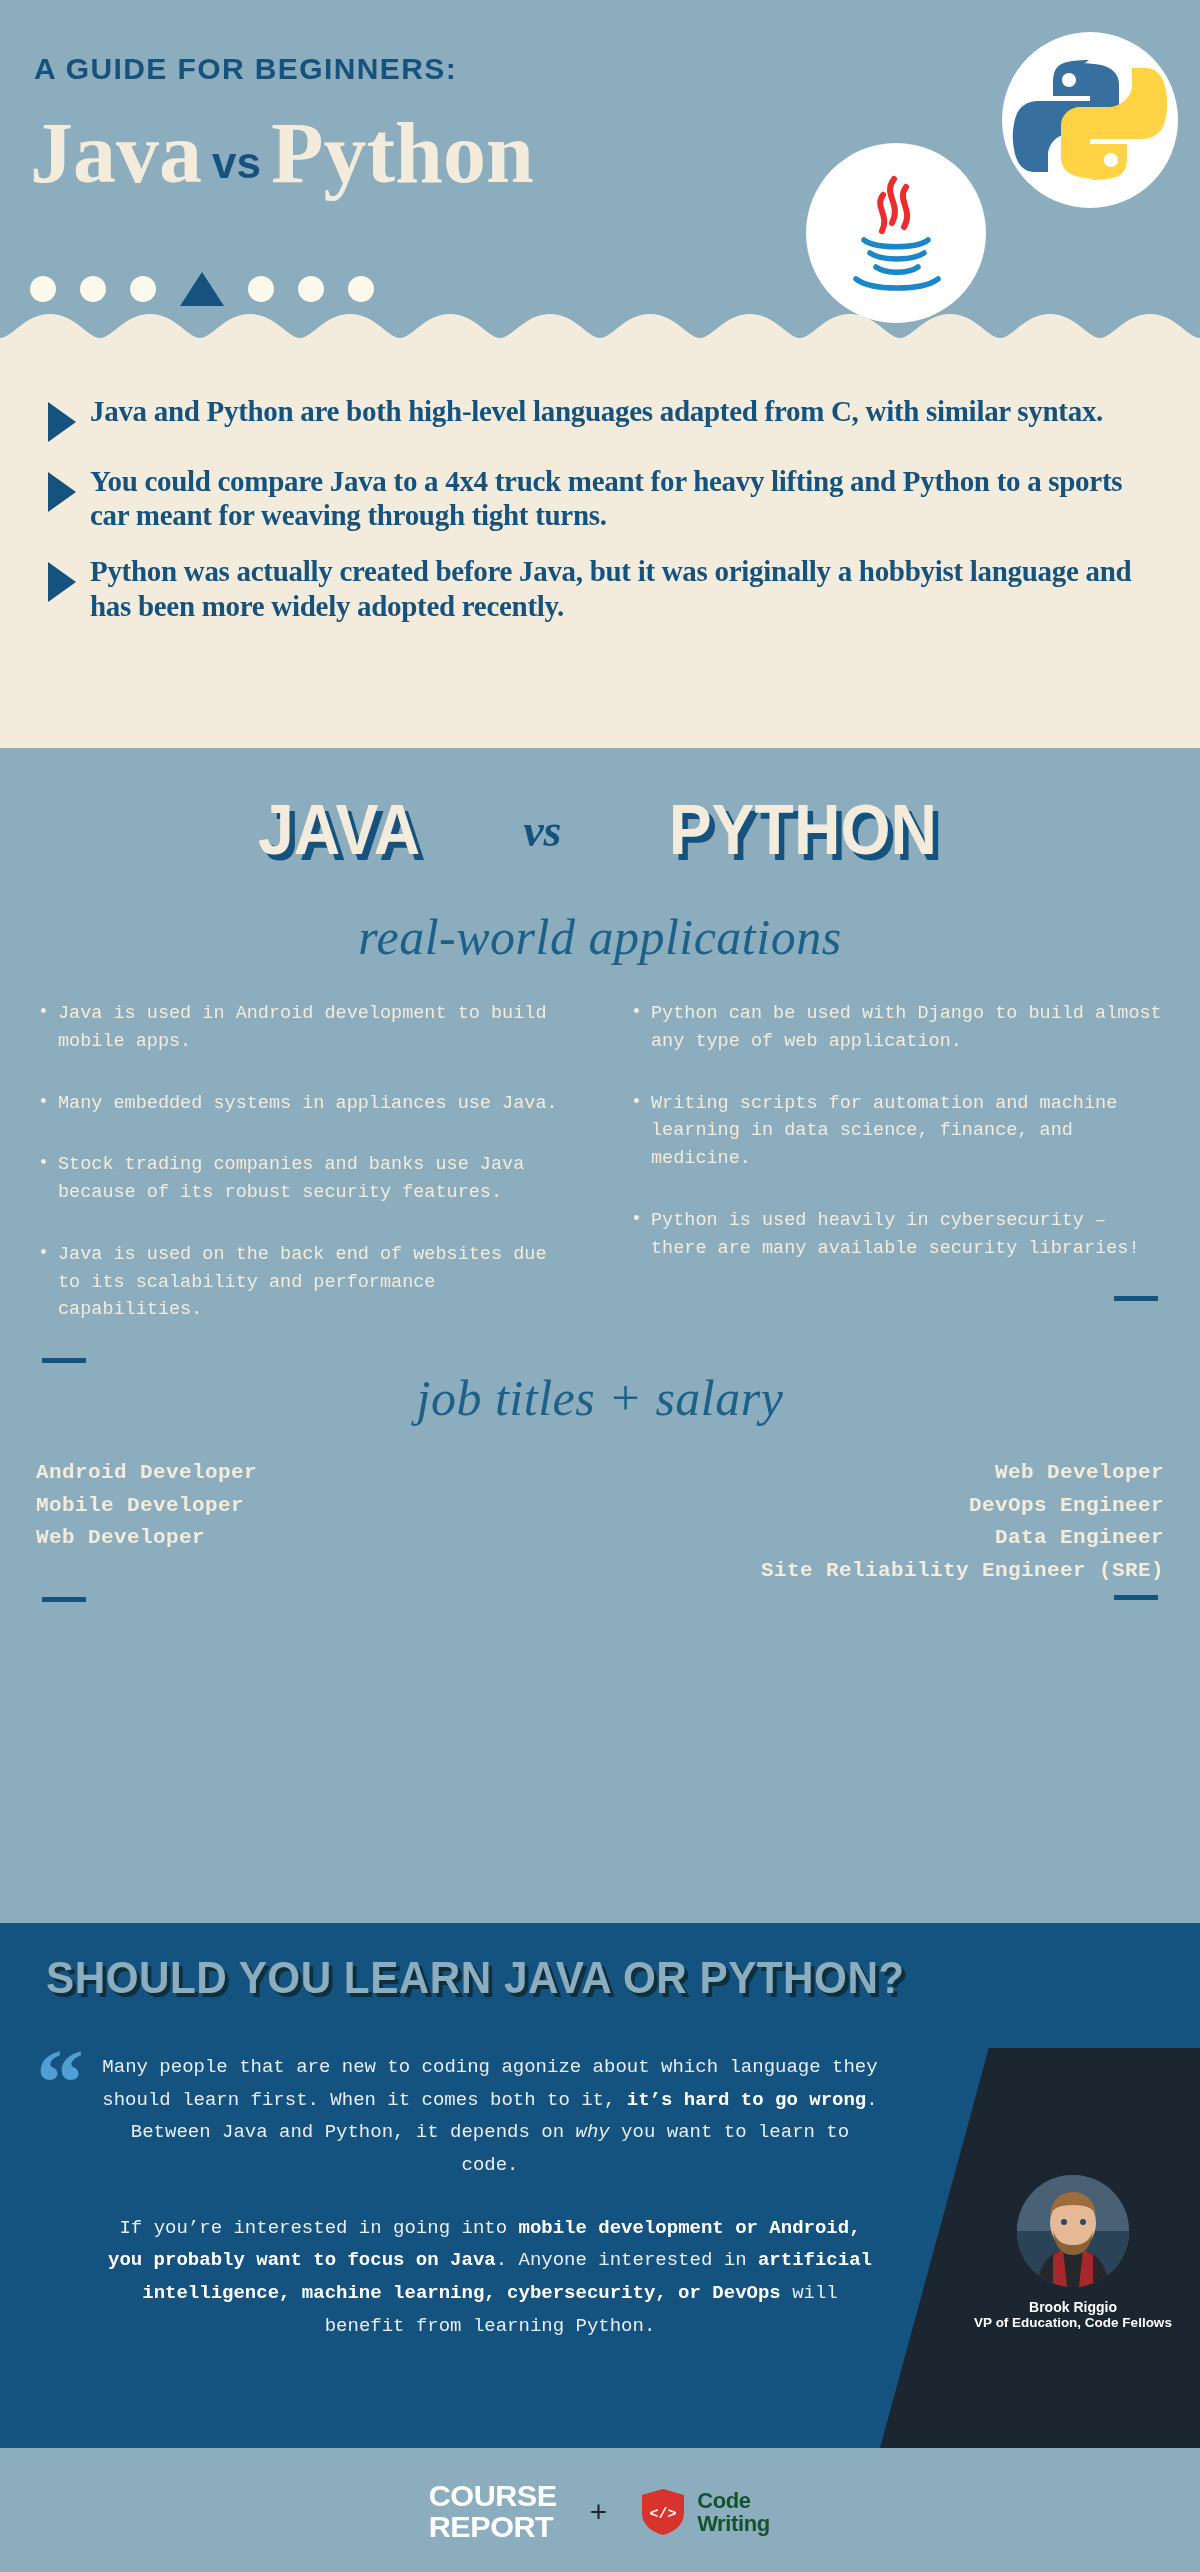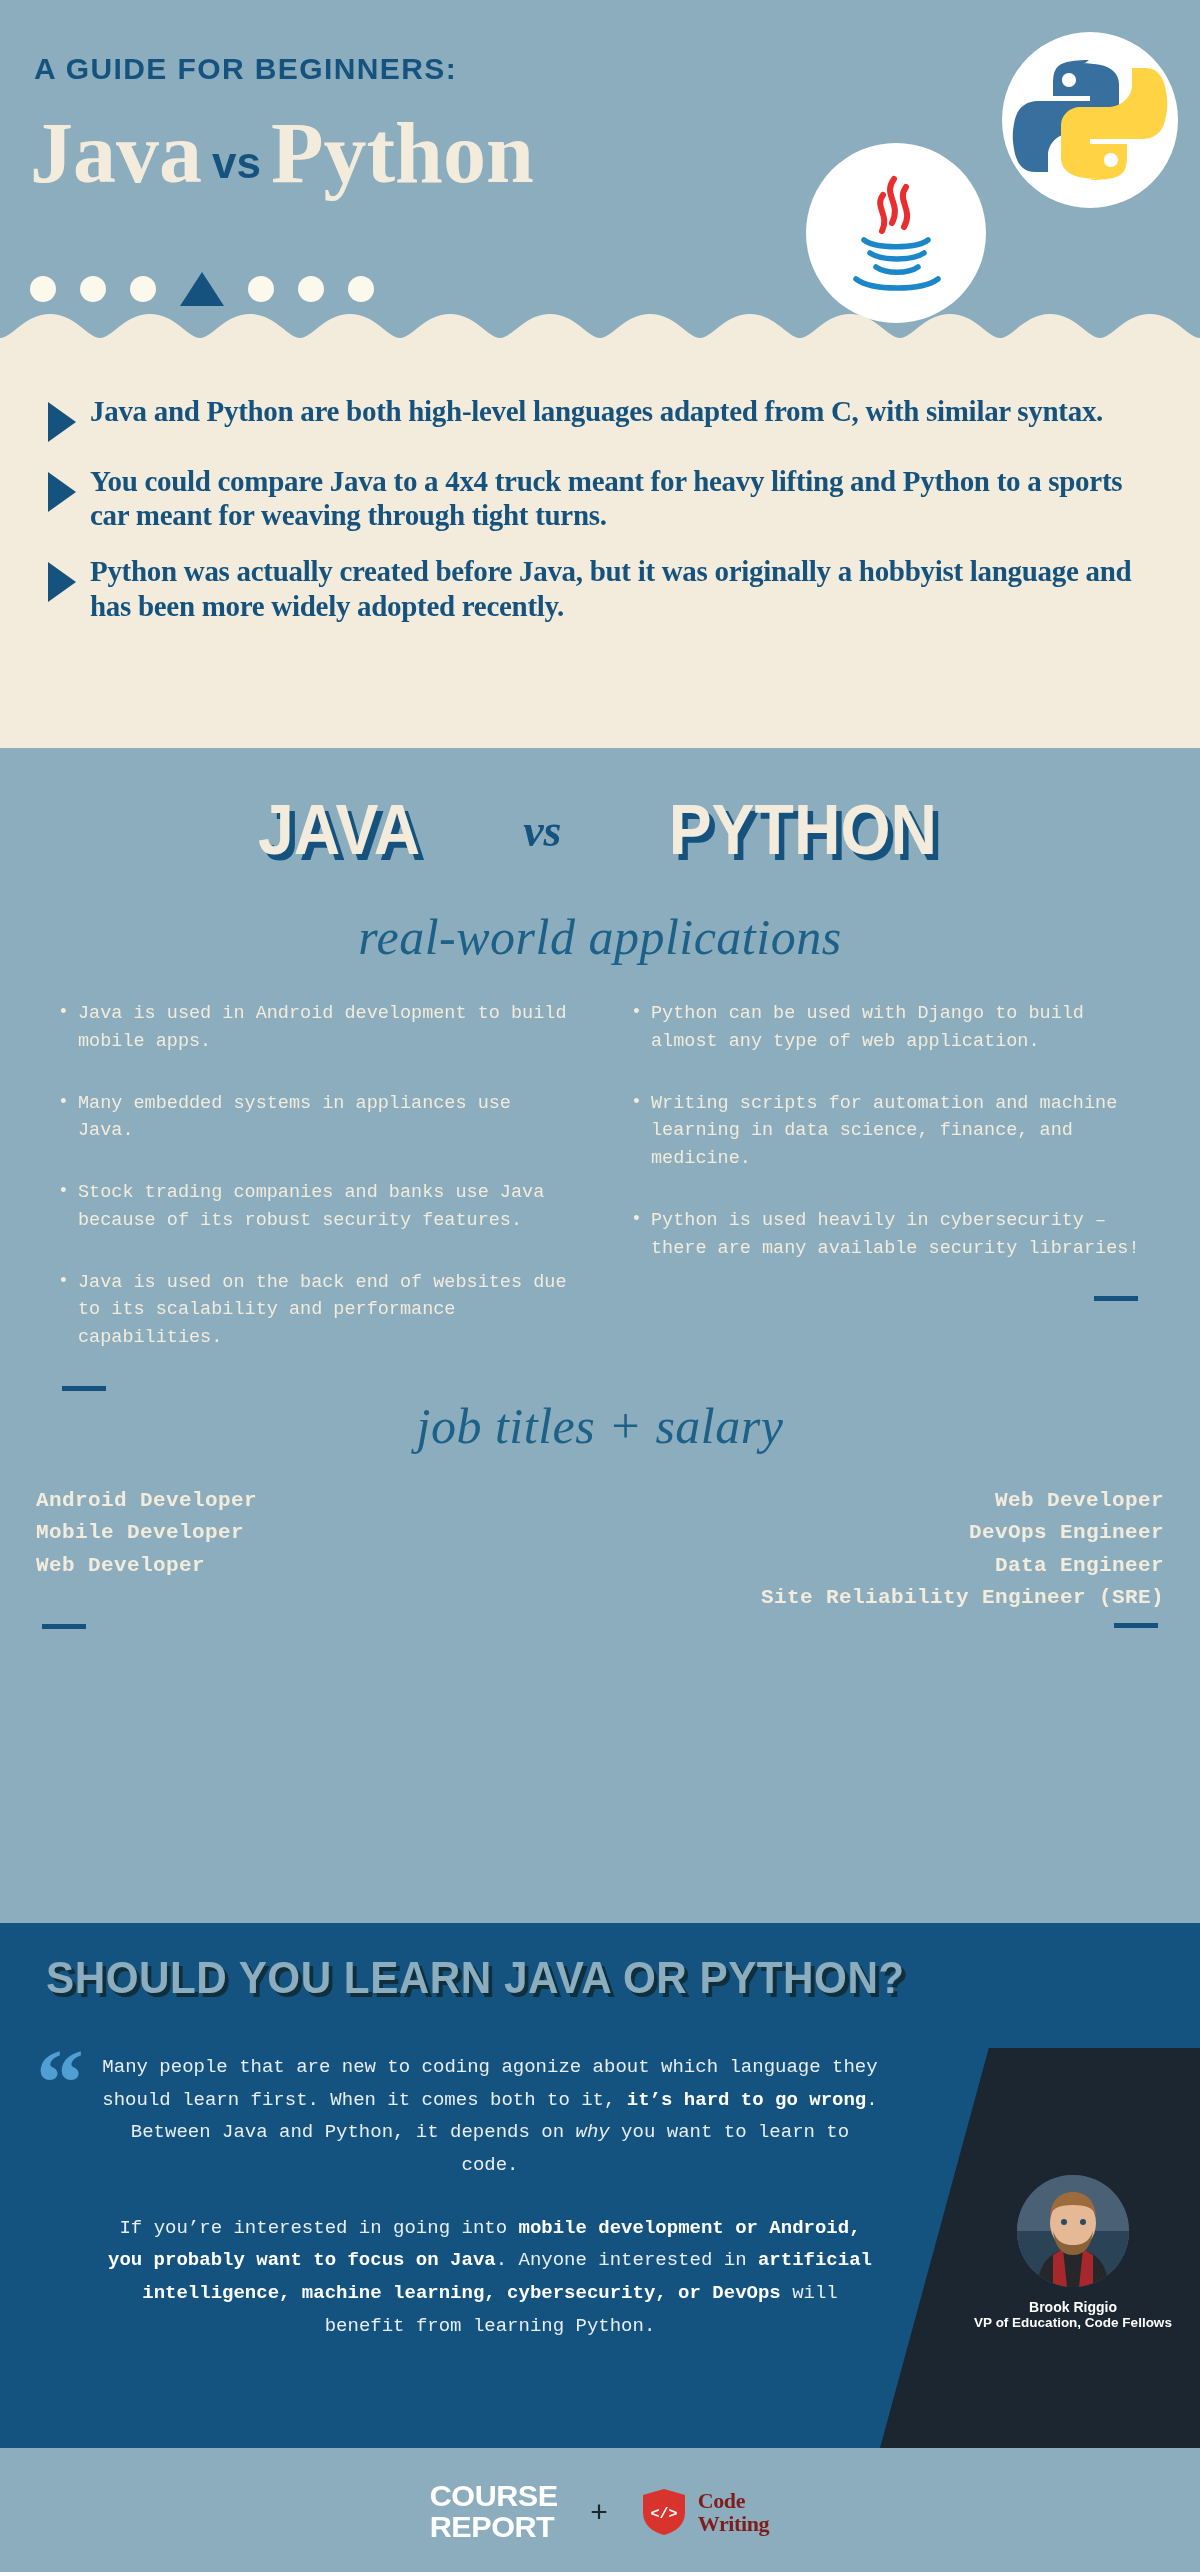--- a/index.html
+++ b/index.html
@@ -83,21 +83,21 @@
   .vs-script{
     font-family:"Liberation Serif", serif;font-style:italic;font-weight:bold;
     font-size:46px;color:#15537e;
   }
   .script-head{
     text-align:center;
     font-family:"Liberation Serif", serif;font-style:italic;
     font-size:50px;color:#1d6189;letter-spacing:0.5px;
     margin-top:18px;
   }
-  .cols{display:flex;margin-top:34px;padding:0 56px;gap:40px;justify-content:space-between;}
+  .cols{display:flex;margin-top:34px;padding:0 36px;gap:40px;justify-content:space-between;}
   .col{flex:1;}
   .col ul{list-style:none;margin:0;padding:0;}
   .col li{
     position:relative;padding-left:22px;margin-bottom:34px;
     font-family:"Liberation Mono", monospace;
     font-size:18.5px;line-height:1.5;color:#f3ecdc;
   }
   .col li:before{
     content:"•";position:absolute;left:2px;top:-1px;color:#f3ecdc;font-size:18px;
   }
@@ -162,21 +162,21 @@
     display:flex;align-items:center;justify-content:center;gap:34px;
   }
   .cr-logo{
     font-family:"Liberation Sans", sans-serif;font-weight:bold;color:#ffffff;
     font-size:30px;line-height:1.02;letter-spacing:-0.5px;text-align:left;
     transform:scaleX(1.02);
   }
   .plus{font-size:30px;color:#1b2631;font-weight:normal;}
   .cf-logo{display:flex;align-items:center;gap:12px;}
   .cf-text{
-    font-family:Liberation Serif, serif;font-weight:bold;color:#7f1d1d;
+    font-family:Liberation Sans, sans-serif;font-weight:bold;color:#14532d;
     font-size:22px;line-height:1.05;letter-spacing:-0.4px;
   }
 </style>
 </head>
 <body>
 
 <div class="page">
 
   <div class="hero">
     <div class="hero-kicker">A GUIDE FOR BEGINNERS:</div>

